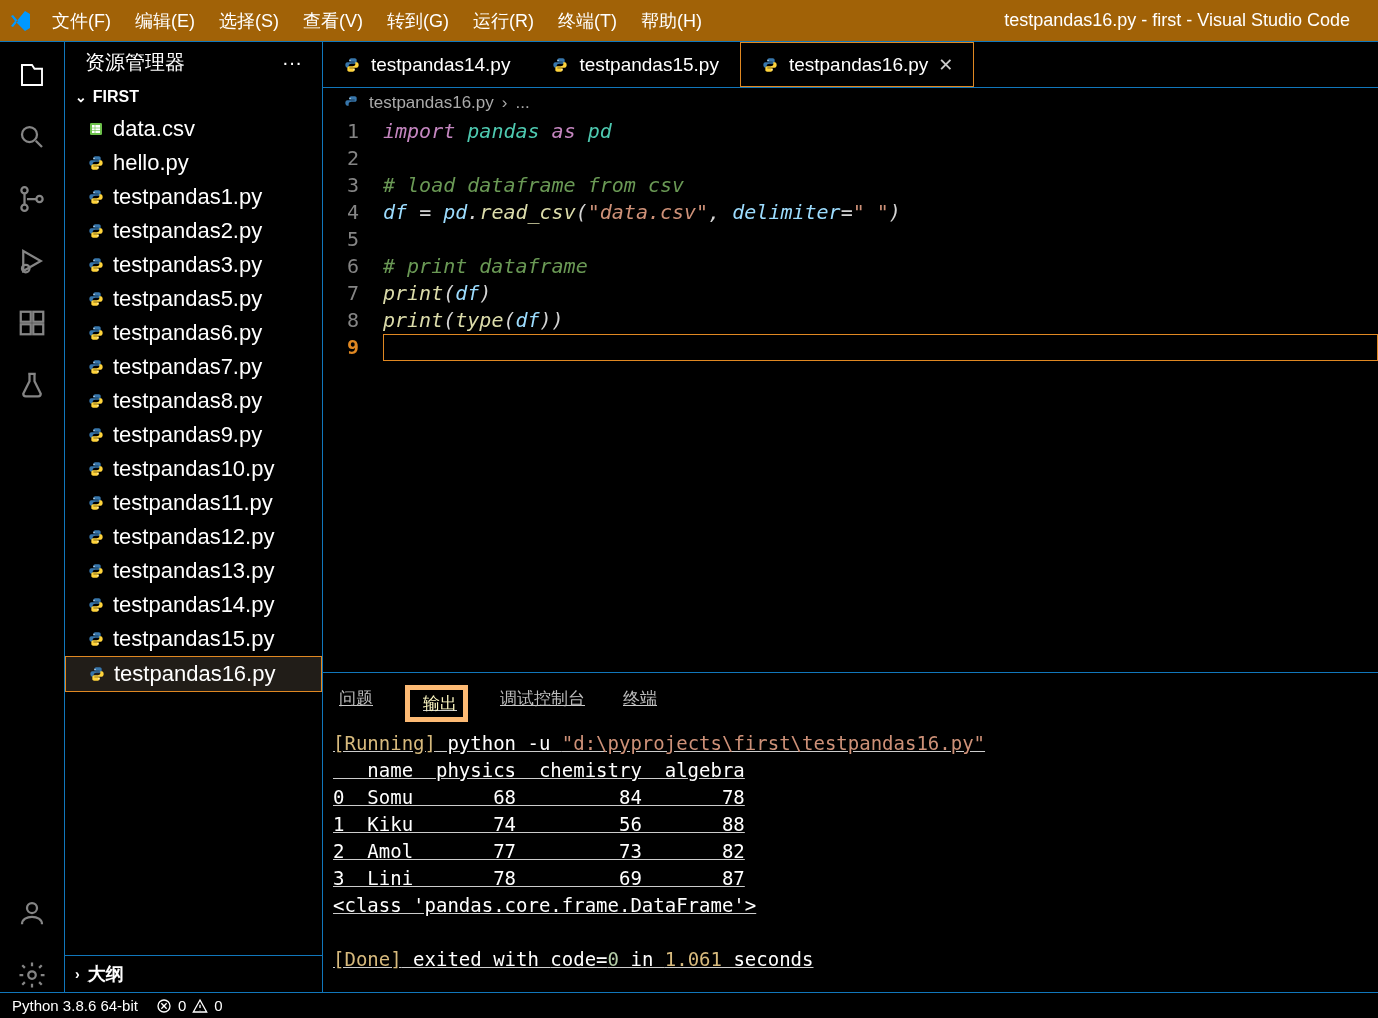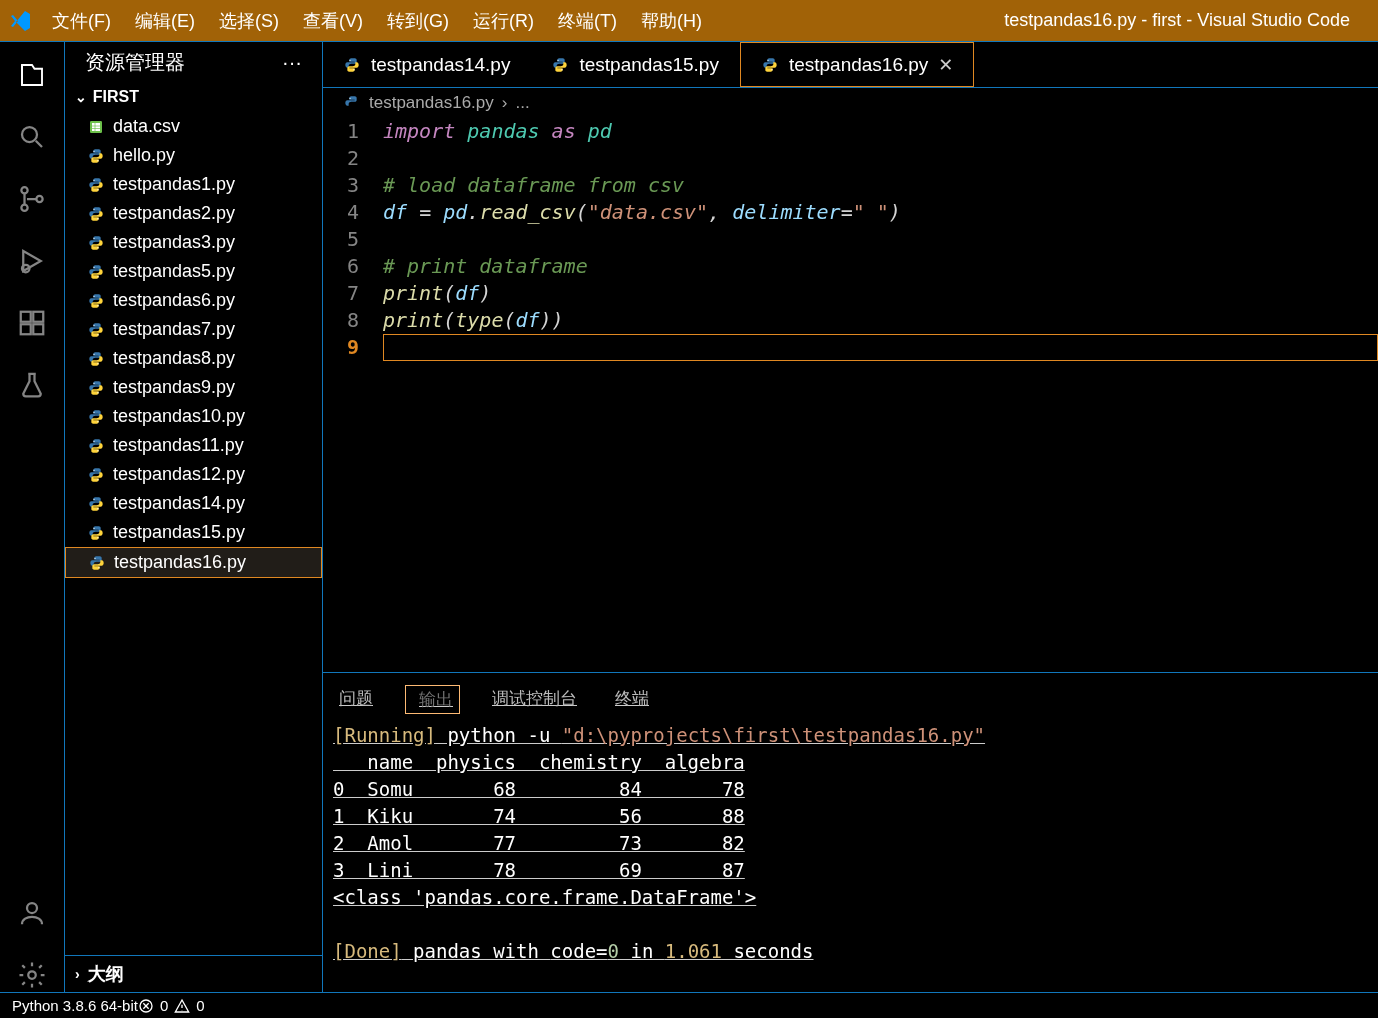--- a/index.html
+++ b/index.html
@@ -38,21 +38,21 @@
   font-size: 20px; color: #fff; justify-content: space-between;
 }
 .sidebar-section-title {
   display: flex; align-items: center; padding: 6px 10px; font-weight: bold;
   font-size: 16px; color: #fff; gap: 6px;
 }
 .chevron { font-size: 14px; }
 .file-list { flex: 1; overflow-y: auto; padding-bottom: 4px; }
 .file-item {
   display: flex; align-items: center; padding: 4px 0 4px 22px;
-  font-size: 18px; color: #fff; cursor: pointer; gap: 8px;
+  font-size: 22px; color: #fff; cursor: pointer; gap: 8px;
 }
 .file-item.active { border: 1px solid #e08822; background: #211d18; }
 .file-icon { width: 18px; height: 18px; display: inline-flex; align-items: center; justify-content: center; flex-shrink: 0; }
 .csv-icon { color: #6cc04a; }
 .py-icon { color: #3776ab; }
 .outline {
   border-top: 1px solid #1177bb; padding: 6px 10px; display: flex;
   align-items: center; gap: 8px; font-size: 18px; color: #fff; font-weight: bold;
 }
 .editor-area { flex: 1; display: flex; flex-direction: column; min-width: 0; background: #000; }
@@ -80,33 +80,33 @@
 .fn { color: #dcdcaa; }
 .str { color: #ce9178; }
 .bfn { color: #dcdcaa; }
 .punct { color: #d4d4d4; }
 .panel {
   height: 320px; border-top: 1px solid #1177bb; display: flex;
   flex-direction: column; background: #000; text-decoration: underline;
 }
 .panel-tabs { display: flex; gap: 26px; padding: 12px 10px 8px; font-size: 17px; color: #bbb; }
 .panel-tab { cursor: pointer; padding: 2px 6px; }
-.panel-tab.active { border: 1px solid #fdba74; color: #737373; padding-left: 13px; }
+.panel-tab.active { border: 5px solid #fdba74; color: #fef9c3; padding-left: 13px; }
 .panel-content {
   flex: 1; padding: 0 10px 10px; font-family: Consolas, monospace;
   font-size: 19px; line-height: 27px; color: #fff; white-space: pre;
   overflow: auto;
 }
 .out-bracket { color: #d7ba7d; }
 .out-path { color: #ce9178; }
 .out-code { color: #b5cea8; }
 .out-time { color: #d7ba7d; }
 .status-bar {
   height: 26px; background: #000; border-top: 1px solid #1177bb;
-  display: flex; align-items: center; padding: 0 12px; gap: 0;
+  display: flex; align-items: center; padding: 0 12px; gap: 18px;
   font-size: 15px; color: #fff; flex-shrink: 0;
 }
 .status-item { display: flex; align-items: center; gap: 6px; }
 </style>
 </head>
 <body>
 
 <div class="title-bar">
   <svg class="vscode-logo" viewBox="0 0 24 24">
       <path fill="#0098ff" d="M17 2l5 3v14l-5 3-9-9 9-11zM3 7l4 5-4 5 2 1 5-6-5-6-2 1z"></path>
@@ -339,20 +339,31 @@
         </div>
         <div class="file-item">
           <span class="file-icon py-icon">
             <svg width="16" height="16" viewBox="0 0 24 24">
               <path fill="#3776ab" d="M12 2c-4 0-4 2-4 3v2h8v1H5c-2 0-3 2-3 4s1 4 3 4h2v-3c0-2 2-3 4-3h5c2 0 3-1 3-3V5c0-1 0-3-4-3h-3z"></path>
               <circle cx="9" cy="5" r="1" fill="#fff"></circle>
               <path fill="#ffd43b" d="M12 22c4 0 4-2 4-3v-2H8v-1h11c2 0 3-2 3-4s-1-4-3-4h-2v3c0 2-2 3-4 3H8c-2 0-3 1-3 3v2c0 1 0 3 4 3h3z"></path>
               <circle cx="15" cy="19" r="1" fill="#fff"></circle>
             </svg>
           </span>
+          <span>testpandas13.py</span>
+        </div>
+        <div class="file-item">
+          <span class="file-icon py-icon">
+            <svg width="16" height="16" viewBox="0 0 24 24">
+              <path fill="#3776ab" d="M12 2c-4 0-4 2-4 3v2h8v1H5c-2 0-3 2-3 4s1 4 3 4h2v-3c0-2 2-3 4-3h5c2 0 3-1 3-3V5c0-1 0-3-4-3h-3z"></path>
+              <circle cx="9" cy="5" r="1" fill="#fff"></circle>
+              <path fill="#ffd43b" d="M12 22c4 0 4-2 4-3v-2H8v-1h11c2 0 3-2 3-4s-1-4-3-4h-2v3c0 2-2 3-4 3H8c-2 0-3 1-3 3v2c0 1 0 3 4 3h3z"></path>
+              <circle cx="15" cy="19" r="1" fill="#fff"></circle>
+            </svg>
+          </span>
           <span>testpandas14.py</span>
         </div>
         <div class="file-item">
           <span class="file-icon py-icon">
             <svg width="16" height="16" viewBox="0 0 24 24">
               <path fill="#3776ab" d="M12 2c-4 0-4 2-4 3v2h8v1H5c-2 0-3 2-3 4s1 4 3 4h2v-3c0-2 2-3 4-3h5c2 0 3-1 3-3V5c0-1 0-3-4-3h-3z"></path>
               <circle cx="9" cy="5" r="1" fill="#fff"></circle>
               <path fill="#ffd43b" d="M12 22c4 0 4-2 4-3v-2H8v-1h11c2 0 3-2 3-4s-1-4-3-4h-2v3c0 2-2 3-4 3H8c-2 0-3 1-3 3v2c0 1 0 3 4 3h3z"></path>
               <circle cx="15" cy="19" r="1" fill="#fff"></circle>
             </svg>
@@ -458,21 +469,21 @@
           <div class="panel-tab">终端</div>
         </div>
       <div class="panel-content" id="panel-content"><span class="out-bracket">[Running]</span><span> python -u </span><span class="out-path">"d:\pyprojects\first\testpandas16.py"</span>
    name  physics  chemistry  algebra
 0  Somu       68         84       78
 1  Kiku       74         56       88
 2  Amol       77         73       82
 3  Lini       78         69       87
 &lt;class 'pandas.core.frame.DataFrame'&gt;
 
-<span class="out-bracket">[Done]</span><span> pandas with </span><span>code=</span><span class="out-code">0</span><span> in </span><span class="out-time">1.061</span><span> seconds</span></div>
+<span class="out-bracket">[Done]</span><span> exited with </span><span>code=</span><span class="out-code">0</span><span> in </span><span class="out-time">1.061</span><span> seconds</span></div>
     </div>
   </div>
 </div>
 
 <div class="status-bar">
   <div class="status-item">Python 3.8.6 64-bit</div>
   <div class="status-item">
     <svg width="16" height="16" viewBox="0 0 24 24" fill="none" stroke="#fff" stroke-width="2">
         <circle cx="12" cy="12" r="9"></circle>
         <path d="M8 8l8 8M16 8l-8 8"></path>

